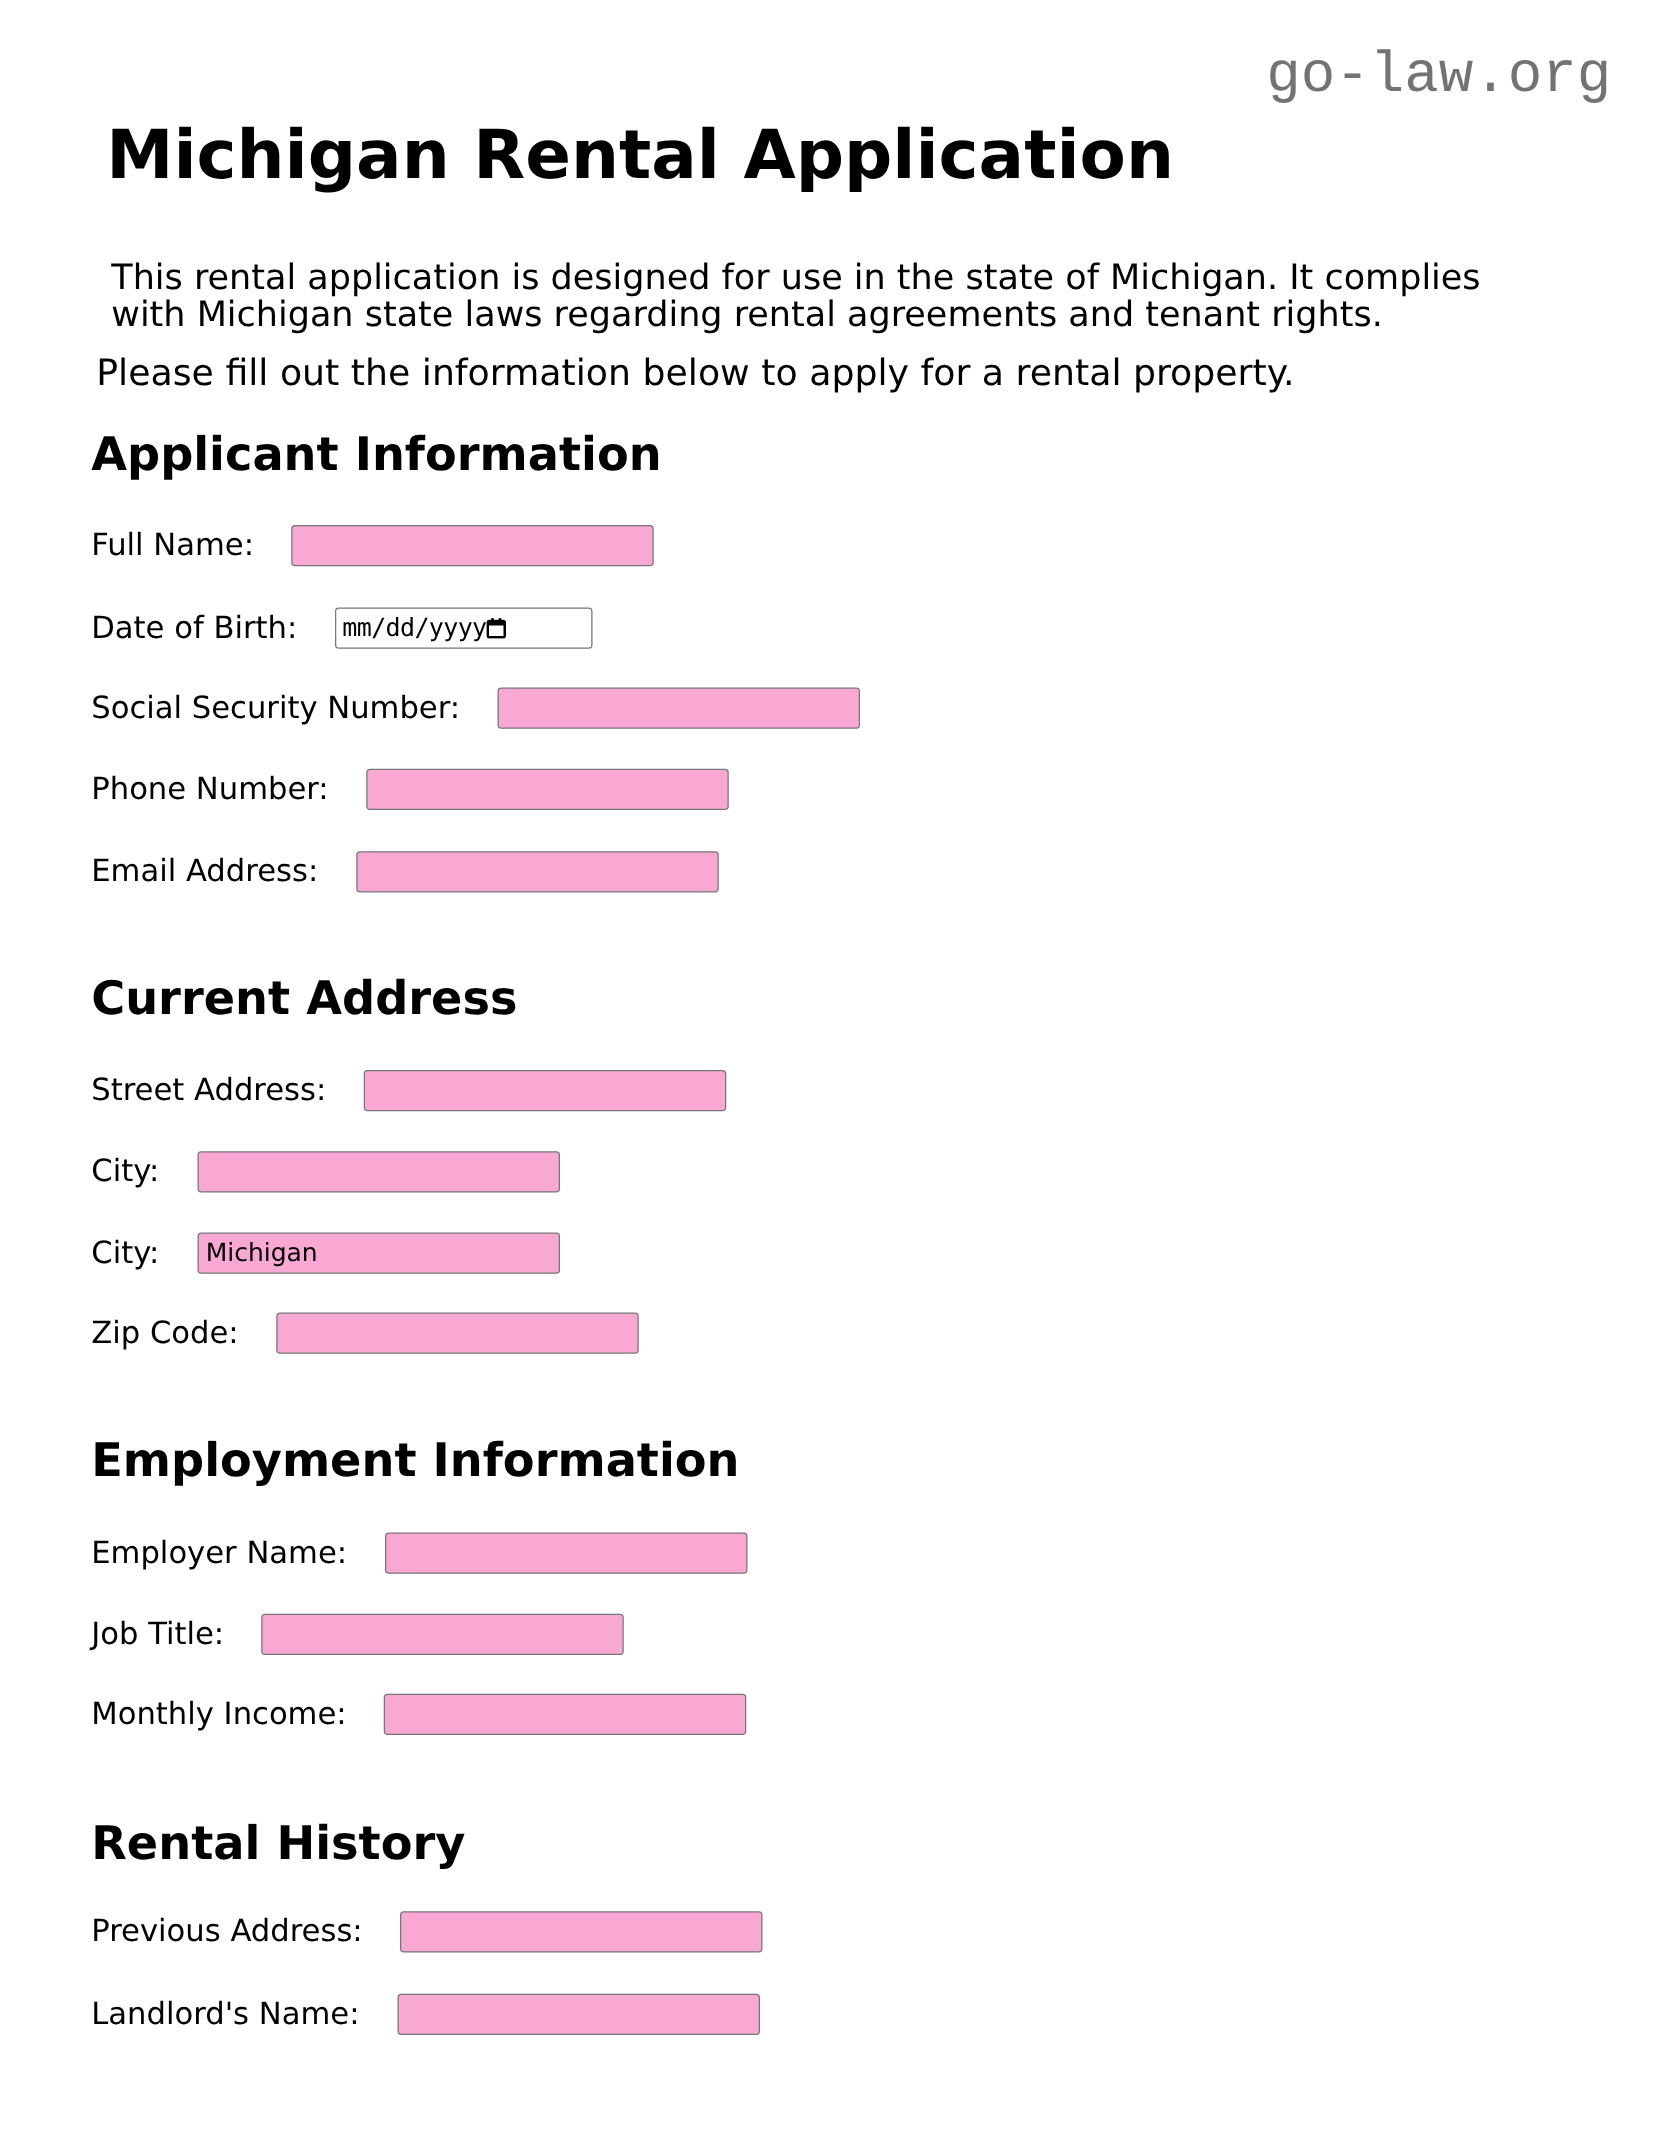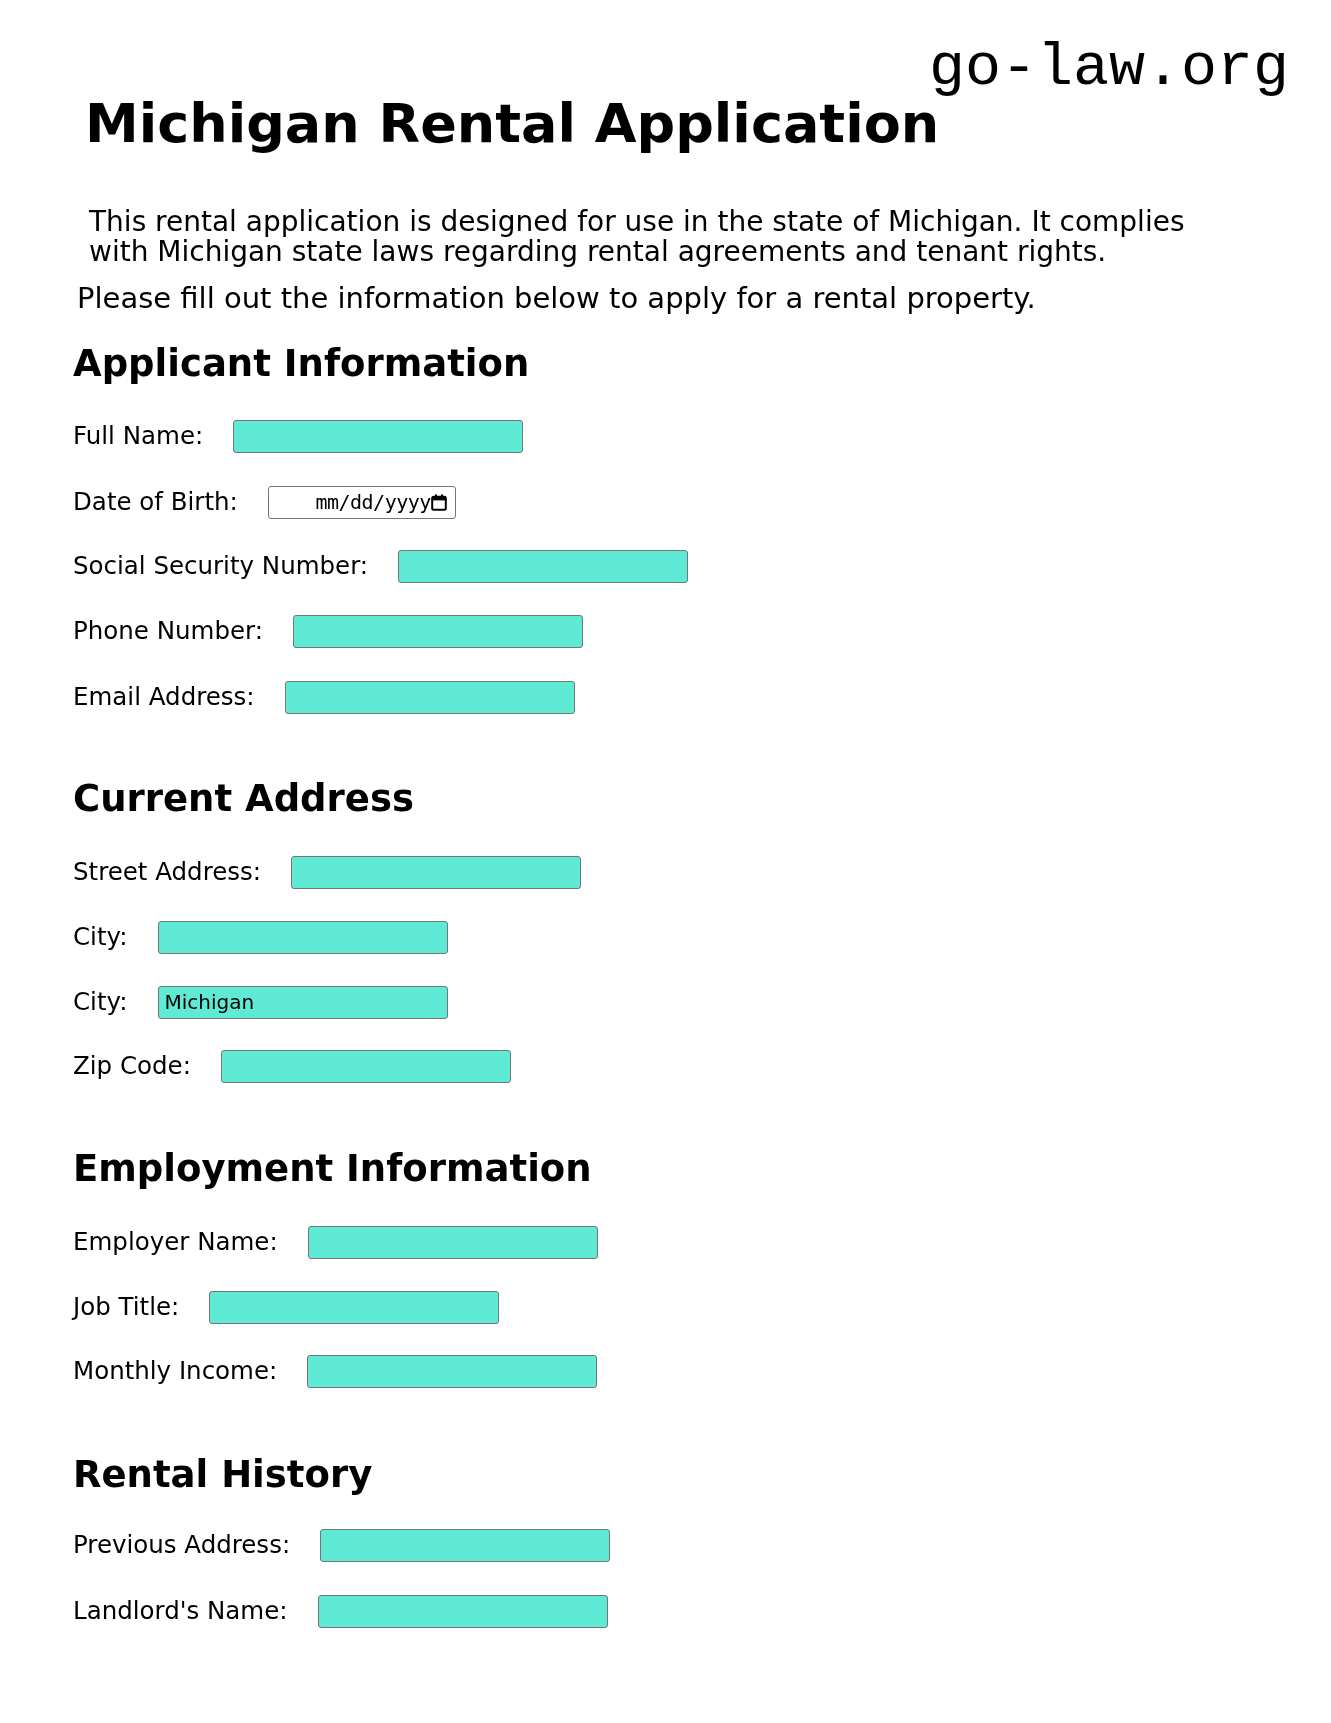--- a/index.html
+++ b/index.html
@@ -13,22 +13,22 @@
       position: relative;
       overflow: hidden;
       font-family: "DejaVu Sans", sans-serif;
       color: #000;
     }
     .watermark {
       position: absolute;
       top: 38px;
       right: 42px;
       font-family: "Liberation Mono", "DejaVu Sans Mono", monospace;
-      font-size: 60px;
-      color: #000000;
+      font-size: 46px;
+      color: #737373;
       letter-spacing: 0px;
       line-height: 1;
     }
     .page {
       position: absolute;
       left: 73px;
       top: 0;
       width: 1200px;
     }
     h1 {
@@ -81,37 +81,37 @@
       font-size: 24.5px;
       line-height: 34px;
       margin-right: 9px;
     }
     .row input {
       box-sizing: border-box;
       width: 290px;
       height: 33px;
       border: 1.6px solid #767676;
       border-radius: 3px;
-      background: #5eead4;
+      background: #f9a8d4;
       padding: 0 6px;
       font-family: "DejaVu Sans", sans-serif;
       font-size: 20px;
       color: #000;
       outline: none;
     }
     .date-input {
       box-sizing: border-box;
-      width: 188px;
+      width: 206px;
       height: 33px;
       border: 1.6px solid #767676;
       border-radius: 3px;
       background: #fff;
       display: flex;
       align-items: center;
-      justify-content: flex-end;
+      justify-content: flex-start;
       padding: 0 6px 0 5px;
       cursor: text;
     }
     .date-input .date-text {
       font-family: "DejaVu Sans Mono", monospace;
       font-size: 20px;
       color: #000;
       letter-spacing: -0.5px;
     }
     .cal-icon {

